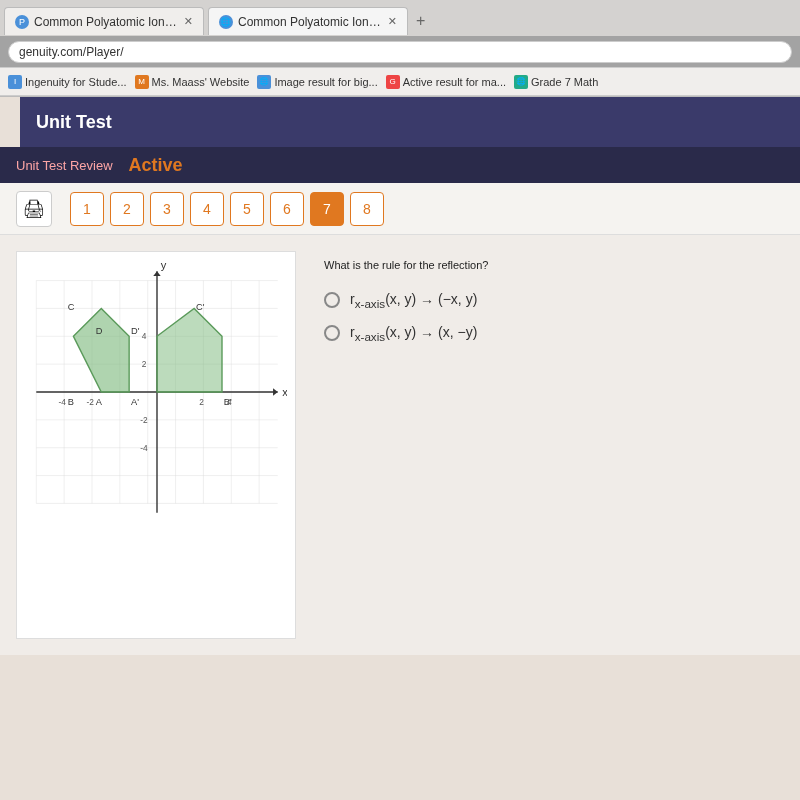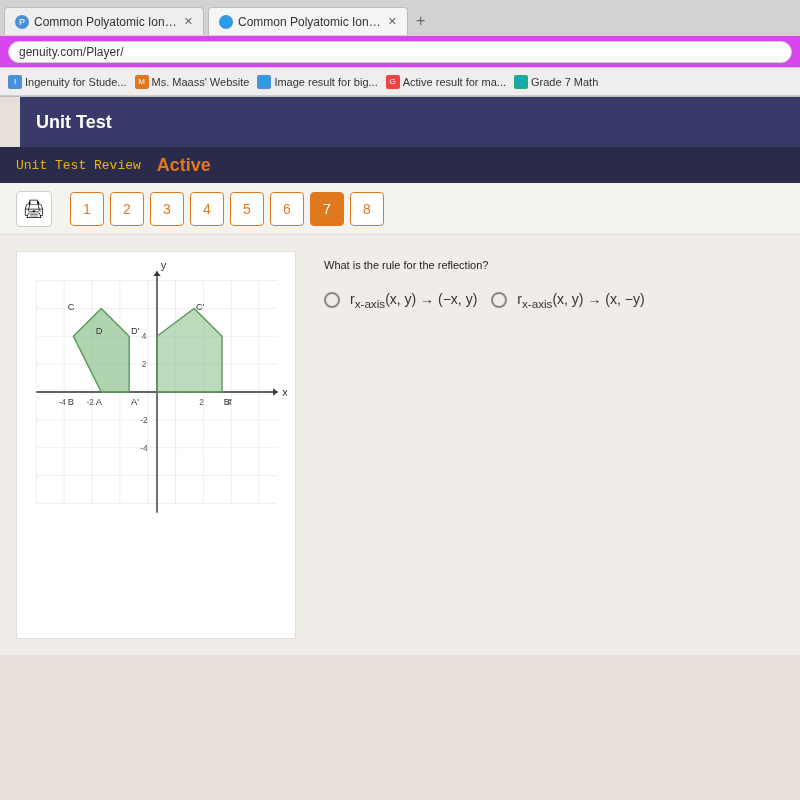--- a/index.html
+++ b/index.html
@@ -8,54 +8,54 @@
     
     .browser-chrome { background: #e0dedd; border-bottom: 1px solid #bbb; }
     .tab-bar { display: flex; align-items: center; padding: 6px 0 0 0; background: #d4d2d0; height: 36px; }
     .tab { display: flex; align-items: center; background: #f0eeec; border: 1px solid #bbb; border-bottom: none; border-radius: 4px 4px 0 0; padding: 4px 10px; font-size: 12px; color: #333; max-width: 200px; height: 28px; margin-left: 4px; }
     .tab .tab-title { white-space: nowrap; overflow: hidden; text-overflow: ellipsis; max-width: 150px; }
     .tab .tab-close { margin-left: 6px; font-size: 11px; color: #666; cursor: pointer; }
     .tab.active { background: #f5f5f5; }
     .tab-icon { width: 14px; height: 14px; margin-right: 5px; border-radius: 50%; background: #4a90d9; display: inline-flex; align-items: center; justify-content: center; font-size: 9px; color: white; flex-shrink: 0; }
     .new-tab-btn { padding: 4px 8px; font-size: 16px; color: #666; background: none; border: none; cursor: pointer; }
 
-    .address-bar { display: flex; align-items: flex-end; padding: 4px 8px; background: #d946ef; height: 32px; border-bottom: 1px solid #ccc; }
+    .address-bar { display: flex; align-items: flex-end; padding: 4px 8px; background: #a3a3a3; height: 32px; border-bottom: 1px solid #ccc; }
     .address-input { flex: 1; height: 22px; border: 1px solid #ccc; border-radius: 11px; padding: 0 10px; font-size: 12px; background: white; color: #333; }
 
     .bookmarks-bar { display: flex; align-items: center; padding: 3px 8px; background: #f0eeec; border-bottom: 1px solid #ccc; height: 28px; gap: 8px; overflow: hidden; }
     .bookmark-item { font-size: 11px; color: #333; white-space: nowrap; display: flex; align-items: center; gap: 3px; }
     .bookmark-icon { width: 14px; height: 14px; border-radius: 2px; background: #4a90d9; display: inline-flex; align-items: center; justify-content: center; font-size: 8px; color: white; flex-shrink: 0; }
     .bookmark-icon.orange { background: #e07820; }
 
     
     .app-header { background: #3a3a6a; height: 50px; display: flex; align-items: center; padding: 0 16px; margin-left: 20px; }
     .app-header-title { color: white; font-size: 18px; font-weight: bold; }
 
     .sub-header { background: #2a2a4a; height: 36px; display: flex; align-items: center; padding: 0 16px; gap: 16px; }
     .sub-header-link { color: #aaa; font-size: 13px; cursor: pointer; }
-    .sub-header-link.active { color: #eab308; font-family: Liberation Mono, monospace; }
+    .sub-header-link.active { color: #fca5a5; }
     .sub-header-status { color: #e07820; font-size: 18px; font-weight: bold; }
 
     .question-nav { background: #f5f3f0; border-bottom: 1px solid #ddd; height: 52px; display: flex; align-items: center; padding: 0 16px; gap: 10px; }
     .print-btn { width: 36px; height: 36px; border: 1px solid #ccc; border-radius: 4px; background: white; display: flex; align-items: center; justify-content: center; cursor: pointer; font-size: 18px; }
     .nav-nums { display: flex; gap: 6px; margin-left: 8px; }
     .nav-num { width: 34px; height: 34px; border: 1px solid #e07820; border-radius: 4px; display: flex; align-items: center; justify-content: center; font-size: 14px; color: #e07820; cursor: pointer; background: white; }
     .nav-num.current { background: #e07820; color: white; }
 
     
     .main-content { display: flex; padding: 16px; gap: 20px; background: #f0ece8; min-height: 420px; }
 
     
     .graph-container { background: white; border: 1px solid #ddd; padding: 10px; width: 280px; flex-shrink: 0; }
     .graph-svg { width: 260px; height: 260px; }
 
     
     .question-area { flex: 1; padding: 8px; }
     .question-text { font-size: 11px; color: #222; margin-bottom: 20px; font-weight: 500; }
-    .options-list { display: flex; gap: 14px; }
+    .options-list { display: flex; flex-direction: column; gap: 14px; }
     .option-item { display: flex; align-items: center; gap: 10px; font-size: 14px; color: #333; }
     .radio-circle { width: 16px; height: 16px; border: 2px solid #888; border-radius: 50%; flex-shrink: 0; cursor: pointer; }
     .option-text { font-size: 14px; }
   </style>
 </head>
 <body>
 
 <div class="browser-chrome">
   <div class="tab-bar">
     <div class="tab">

